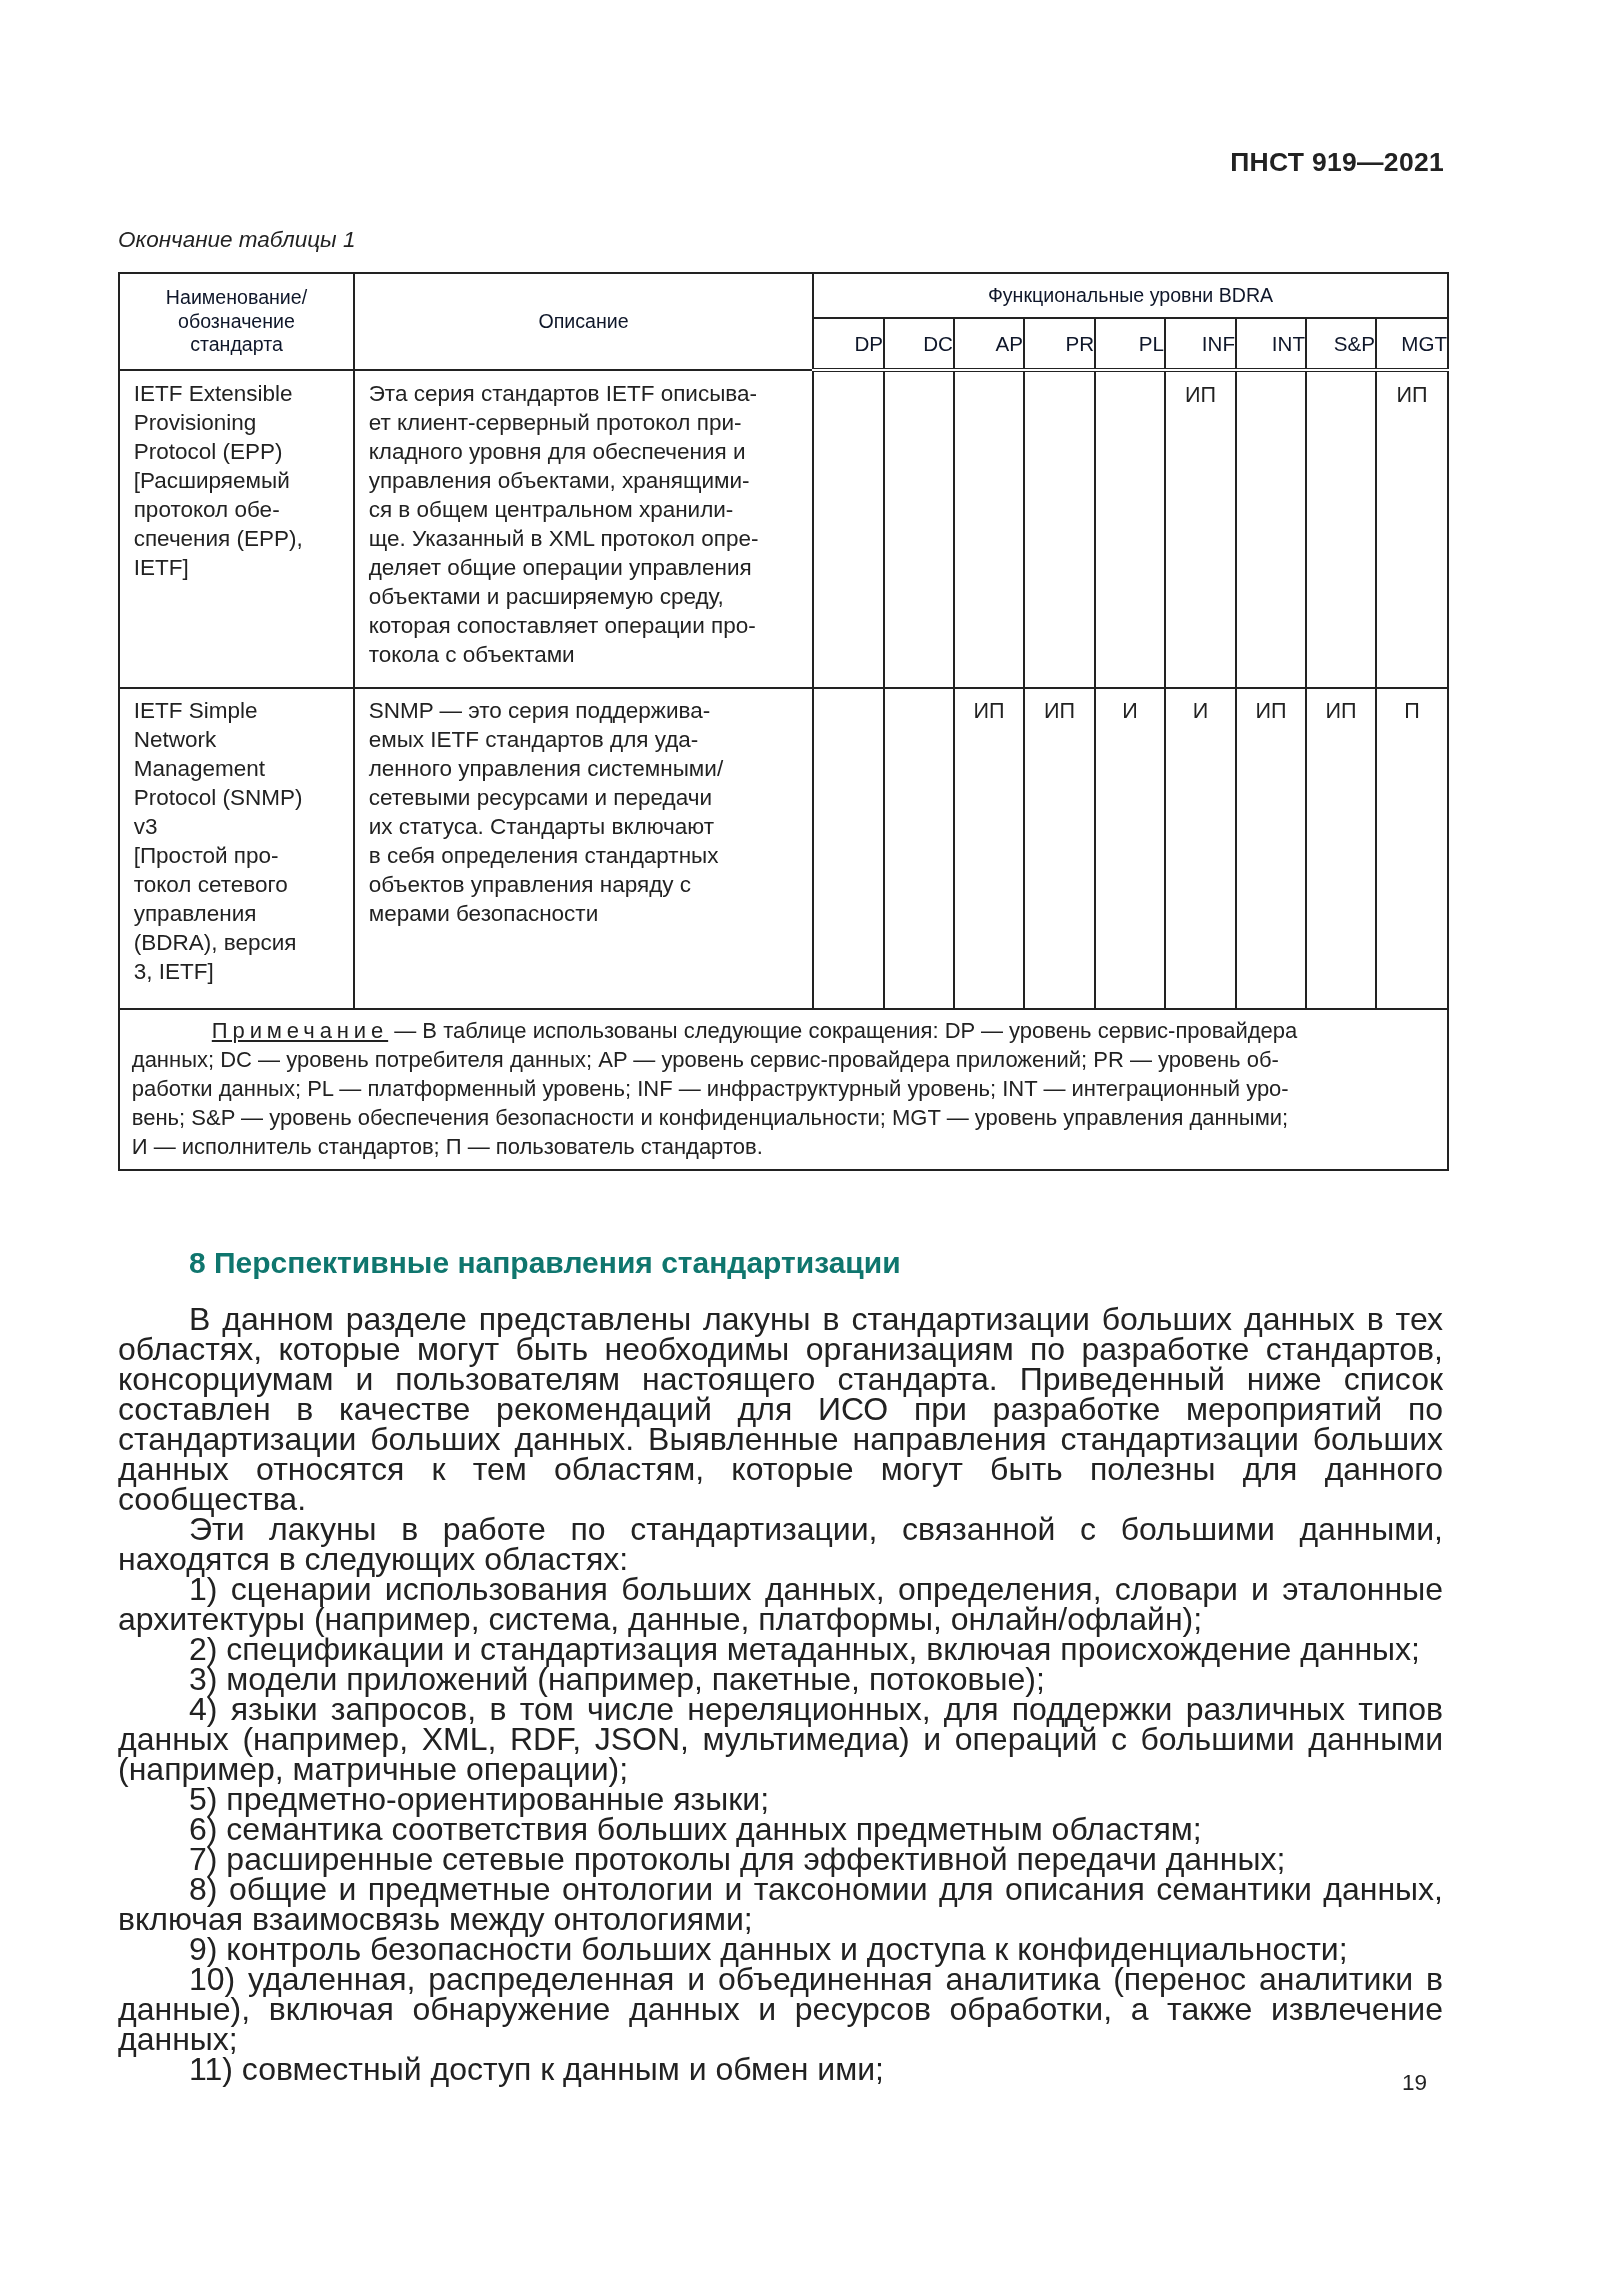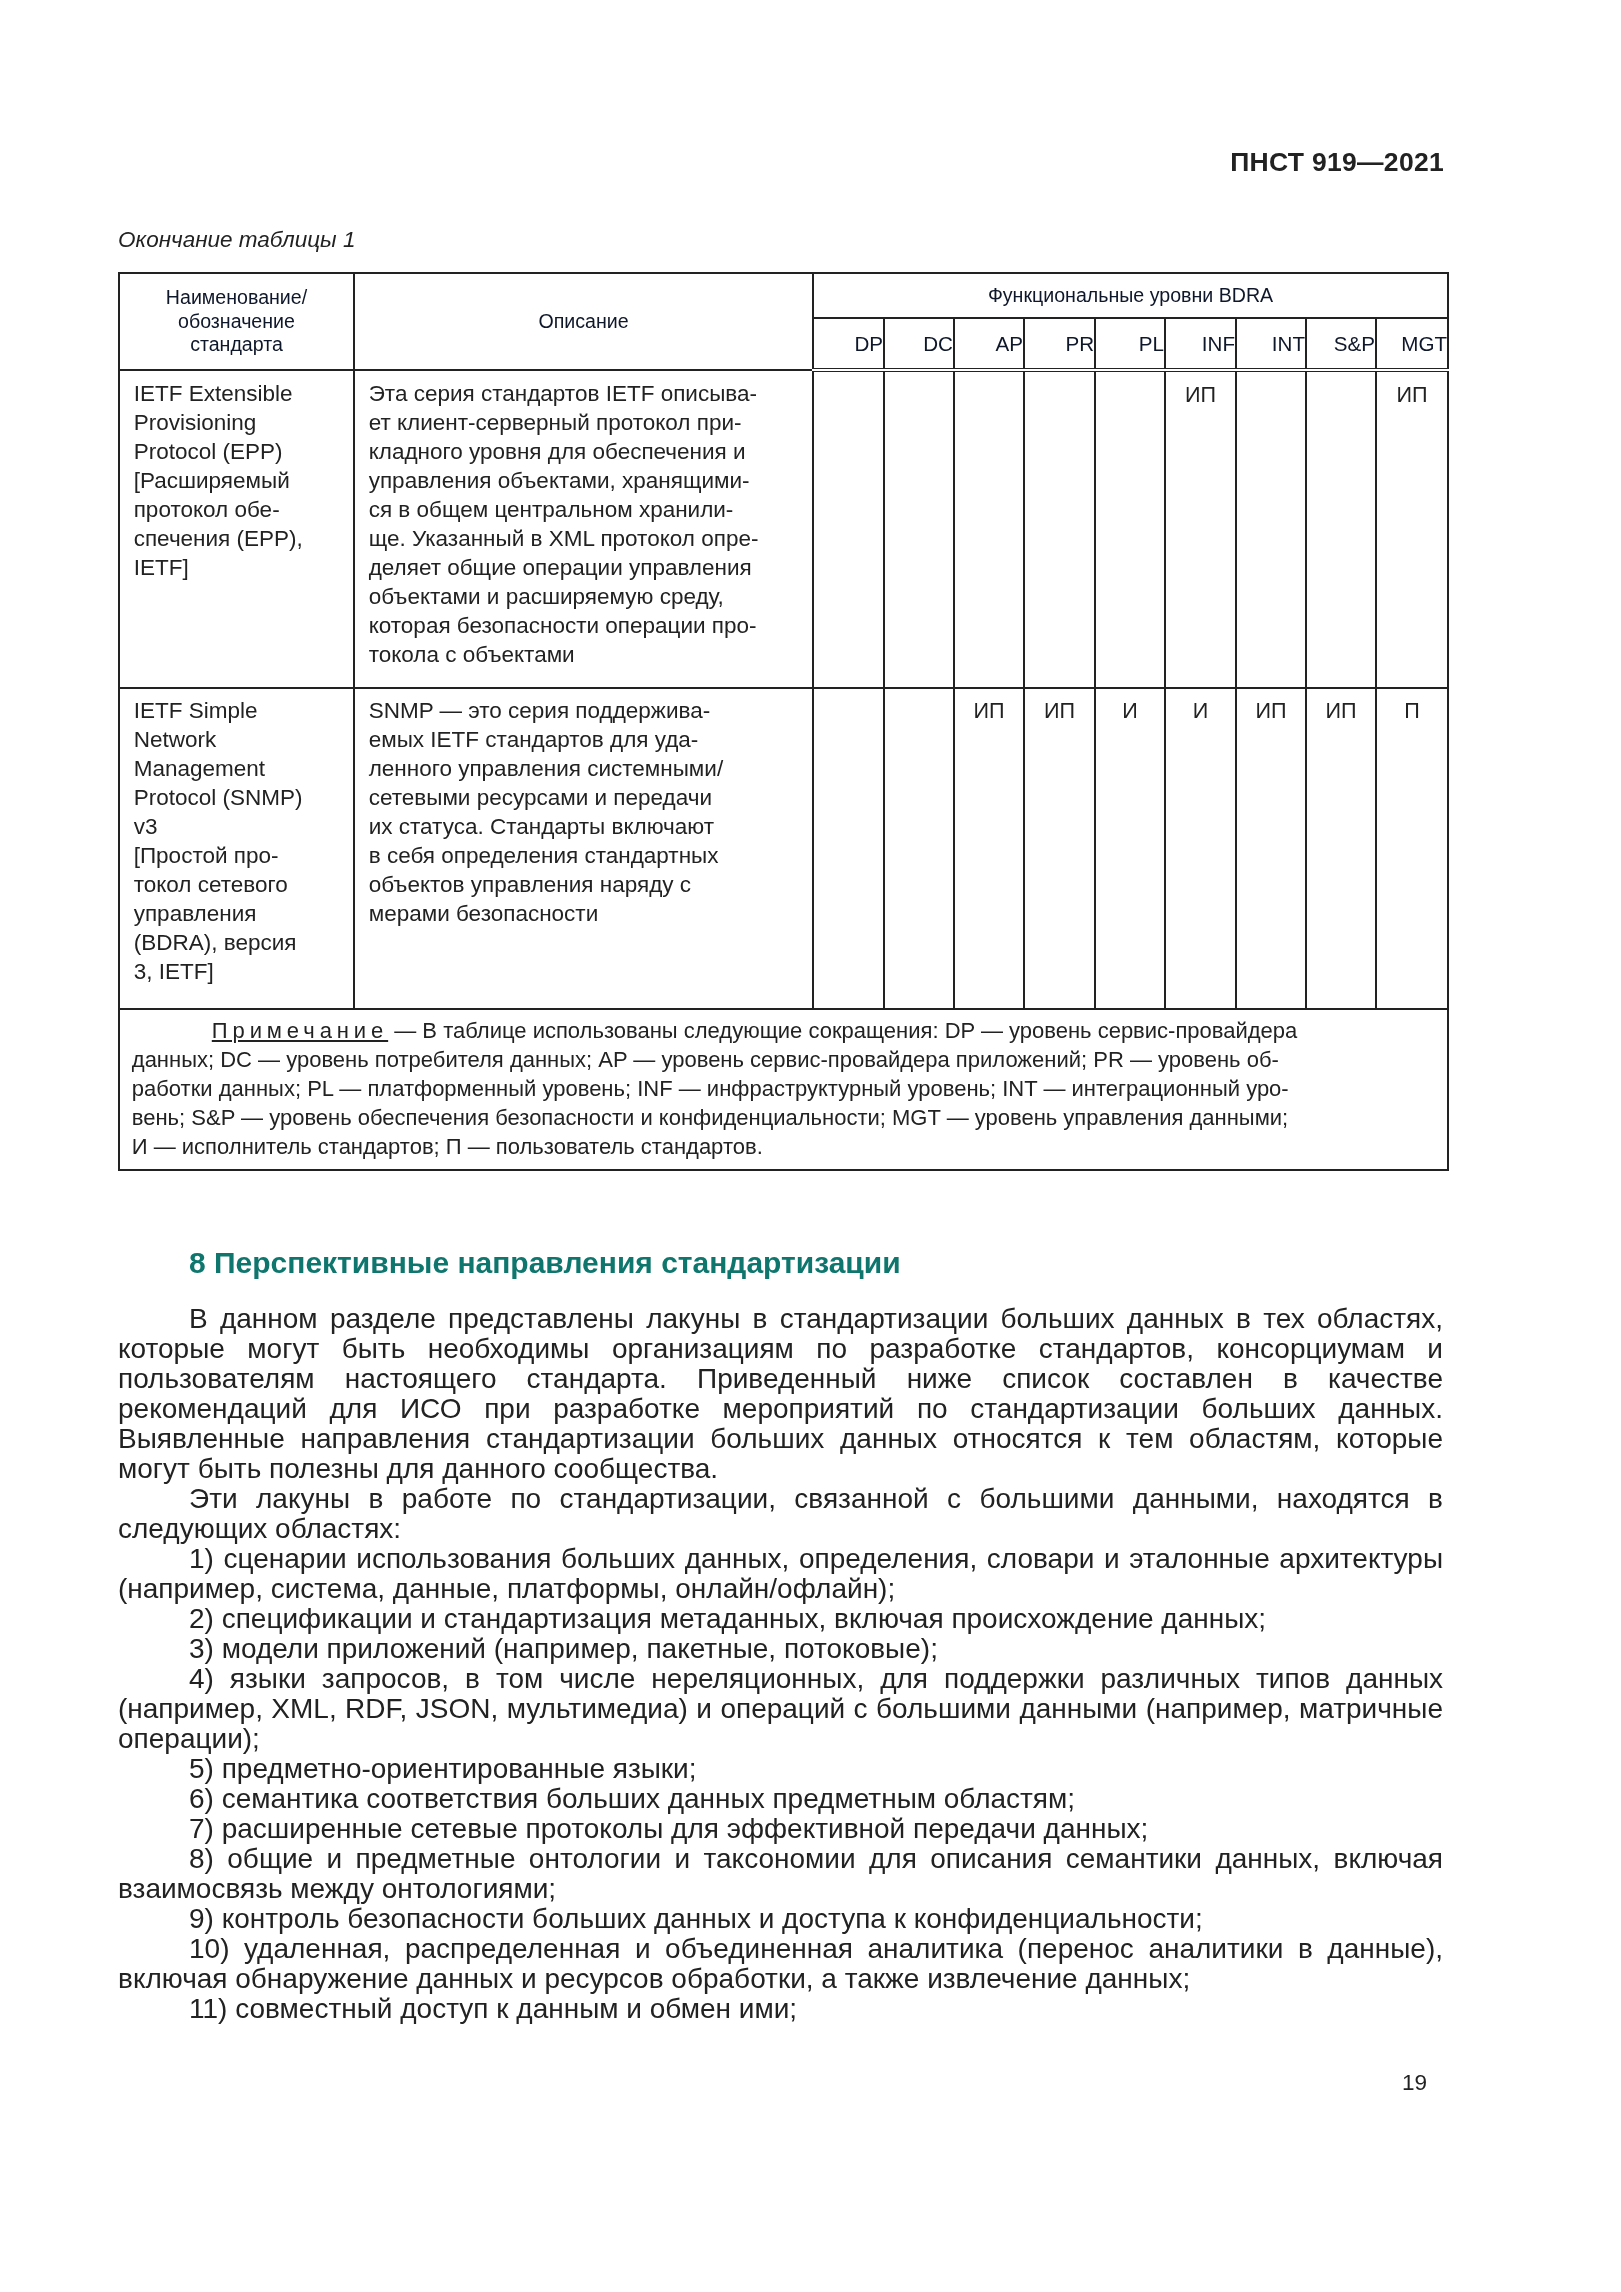--- a/index.html
+++ b/index.html
@@ -17,21 +17,21 @@
   .c-name { padding:7.8px 9.8px 7.8px 13.7px !important;margin-top:44px; }
   .c-desc { padding:7.8px 11.8px 7.8px 13.7px !important; text-align:justify; }
   .c-lvl { text-align:center; padding-top:7.8px !important; font-size:21.6px; }
   .row1 td { height:300px; }
   .row2 td { height:304px; border-bottom:2.9px solid #222 !important; }
   .line { display:block; white-space:nowrap; }
   .note-cell { padding:5.9px 9.8px 7.8px 11.8px !important; font-size:22px; line-height:29px; text-align:justify; }
   .note-label { letter-spacing:4.9px; padding-left:80px;text-decoration:underline; }
   .section { position:absolute; left:118px; top:1243px; width:1325px; }
   .sec-title { font-weight:bold; font-size:30px; margin:0 0 0 71px; line-height:39px; color:#0f766e; }
-  .body { margin-top:21.6px; font-size:28px; line-height:30px; text-align:justify; }
+  .body { margin-top:21.6px; font-size:32px; line-height:30px; text-align:justify; }
   .body p { margin:0; }
   .indent { text-indent:71px; }
   .page-num { position:absolute; top:2070px; left:1402px; font-size:22.5px; }
 </style>
 </head>
 <body>
 
 <div class="doc-code">ПНСТ 919—2021</div>
 
 <div class="table-caption">Окончание таблицы 1</div>
@@ -85,21 +85,21 @@
         </td>
         <td class="c-desc">
           <span class="line">Эта серия стандартов IETF описыва-</span>
           <span class="line">ет клиент-серверный протокол при-</span>
           <span class="line">кладного уровня для обеспечения и</span>
           <span class="line">управления объектами, хранящими-</span>
           <span class="line">ся в общем центральном хранили-</span>
           <span class="line">ще. Указанный в XML протокол опре-</span>
           <span class="line">деляет общие операции управления</span>
           <span class="line">объектами и расширяемую среду,</span>
-          <span class="line">которая безопасности операции про-</span>
+          <span class="line">которая сопоставляет операции про-</span>
           <span class="line">токола с объектами</span>
         </td>
         <td class="c-lvl"></td>
         <td class="c-lvl"></td>
         <td class="c-lvl"></td>
         <td class="c-lvl"></td>
         <td class="c-lvl"></td>
         <td class="c-lvl">ИП</td>
         <td class="c-lvl"></td>
         <td class="c-lvl"></td>

